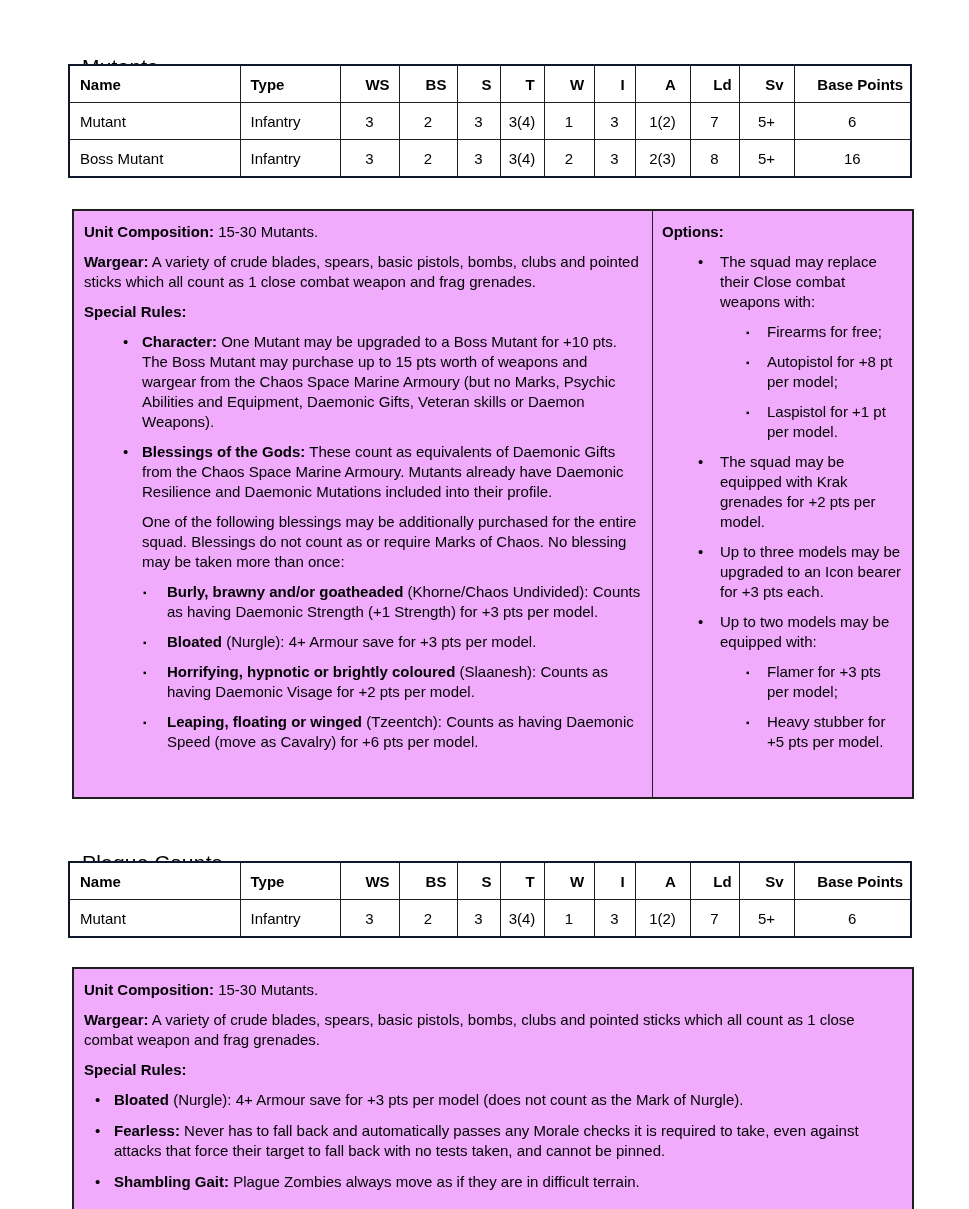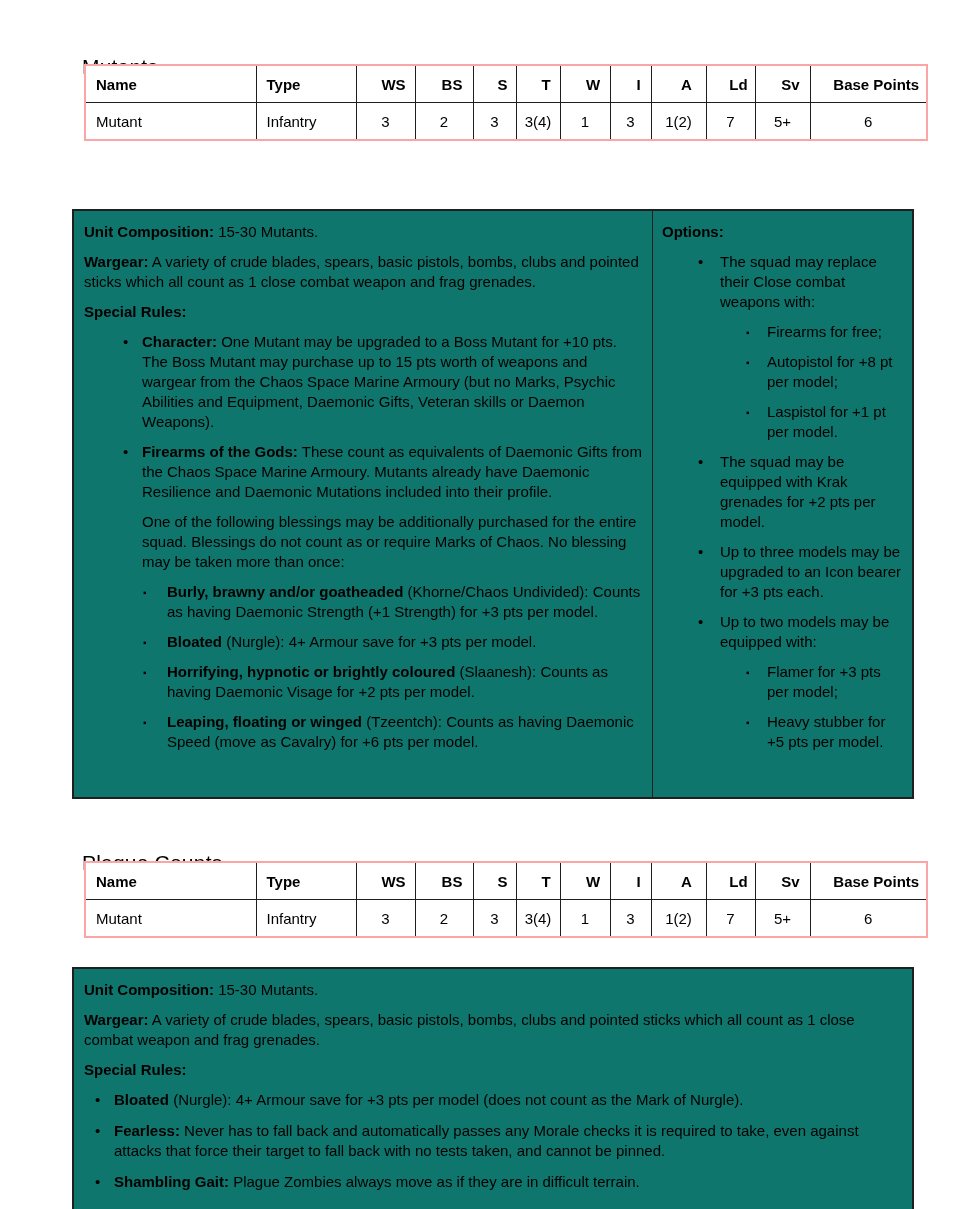--- a/index.html
+++ b/index.html
@@ -9,36 +9,36 @@
     overflow:hidden;
   }
   .section-title {
     position:absolute; left:82px; font-size:21px; font-weight:400;
     line-height:22px; letter-spacing:0.2px;margin-top:20px;
   }
   #title-mutants { top:36px; }
   #title-zombies { top:832px; }
 
   table.stat-table {
-    position:absolute; left:84px; width:842px; table-layout:fixed;
-    border-collapse:collapse; background:#fff; border:2px solid #fca5a5;
+    position:absolute; left:68px; width:842px; table-layout:fixed;
+    border-collapse:collapse; background:#fff; border:2px solid #0f172a;
   }
   #table-mutants { top:64px; }
   #table-zombies { top:861px; }
   .stat-table th, .stat-table td {
     border:1px solid #1f1f1f; font-size:15px; height:36px;
     vertical-align:middle; text-align:center; padding:0; overflow:hidden;
     font-weight:400;
   }
   .stat-table th { font-weight:700;padding-left:16px; }
   .stat-table th.cL, .stat-table td.cL { text-align:left; padding-left:10px; }
 
   .rules-box {
     position:absolute; left:72px; width:842px; box-sizing:border-box;
-    border:2px solid #1f1f1f; background:#0f766e; font-size:15px; line-height:20px;justify-content:space-between;
+    border:2px solid #1f1f1f; background:#f0abfc; font-size:15px; line-height:20px;justify-content:space-between;
   }
   #box-mutants { top:209px; min-height:590px; display:flex; align-items:stretch; }
   #box-mutants .col-left {
     width:579px; box-sizing:border-box; border-right:1px solid #1f1f1f;
     padding:11px 10px 8px 10px;
   }
   #box-mutants .col-right { flex:1; padding:11px 8px 8px 9px; }
   #box-zombies { top:967px; min-height:220px; padding:11px 12px 8px 10px; }
 
   .para { margin:0 0 10px 0; }
@@ -103,36 +103,50 @@
         <td>2</td>
         <td>3</td>
         <td>3(4)</td>
         <td>1</td>
         <td>3</td>
         <td>1(2)</td>
         <td>7</td>
         <td>5+</td>
         <td>6</td>
       </tr>
+      <tr>
+        <td class="cL">Boss Mutant</td>
+        <td class="cL">Infantry</td>
+        <td>3</td>
+        <td>2</td>
+        <td>3</td>
+        <td>3(4)</td>
+        <td>2</td>
+        <td>3</td>
+        <td>2(3)</td>
+        <td>8</td>
+        <td>5+</td>
+        <td>16</td>
+      </tr>
     </tbody>
   </table>
 
   <div class="rules-box" id="box-mutants">
     <div class="col-left">
       <p class="para"><span class="b">Unit Composition:</span><span> 15-30 Mutants.</span></p>
       <p class="para"><span class="b">Wargear:</span><span> A variety of crude blades, spears, basic pistols, bombs, clubs and pointed sticks which all count as 1 close combat weapon and frag grenades.</span></p>
       <p class="para"><span class="b">Special Rules:</span></p>
 
       <div class="li l1">
         <span class="marker">•</span>
         <span class="b">Character:</span><span> One Mutant may be upgraded to a Boss Mutant for +10 pts. The Boss Mutant may purchase up to 15 pts worth of weapons and wargear from the Chaos Space Marine Armoury (but no Marks, Psychic Abilities and Equipment, Daemonic Gifts, Veteran skills or Daemon Weapons).</span>
       </div>
       <div class="li l1">
         <span class="marker">•</span>
-        <span class="b">Firearms of the Gods:</span><span> These count as equivalents of Daemonic Gifts from the Chaos Space Marine Armoury. Mutants already have Daemonic Resilience and Daemonic Mutations included into their profile.</span>
+        <span class="b">Blessings of the Gods:</span><span> These count as equivalents of Daemonic Gifts from the Chaos Space Marine Armoury. Mutants already have Daemonic Resilience and Daemonic Mutations included into their profile.</span>
       </div>
       <p class="para contp">One of the following blessings may be additionally purchased for the entire squad. Blessings do not count as or require Marks of Chaos. No blessing may be taken more than once:</p>
 
       <div class="li l2">
         <span class="marker sq">▪</span>
         <span class="b">Burly, brawny and/or goatheaded</span><span> (Khorne/Chaos Undivided): Counts as having Daemonic Strength (+1 Strength) for +3 pts per model.</span>
       </div>
       <div class="li l2">
         <span class="marker sq">▪</span>
         <span class="b">Bloated</span><span> (Nurgle): 4+ Armour save for +3 pts per model.</span>

